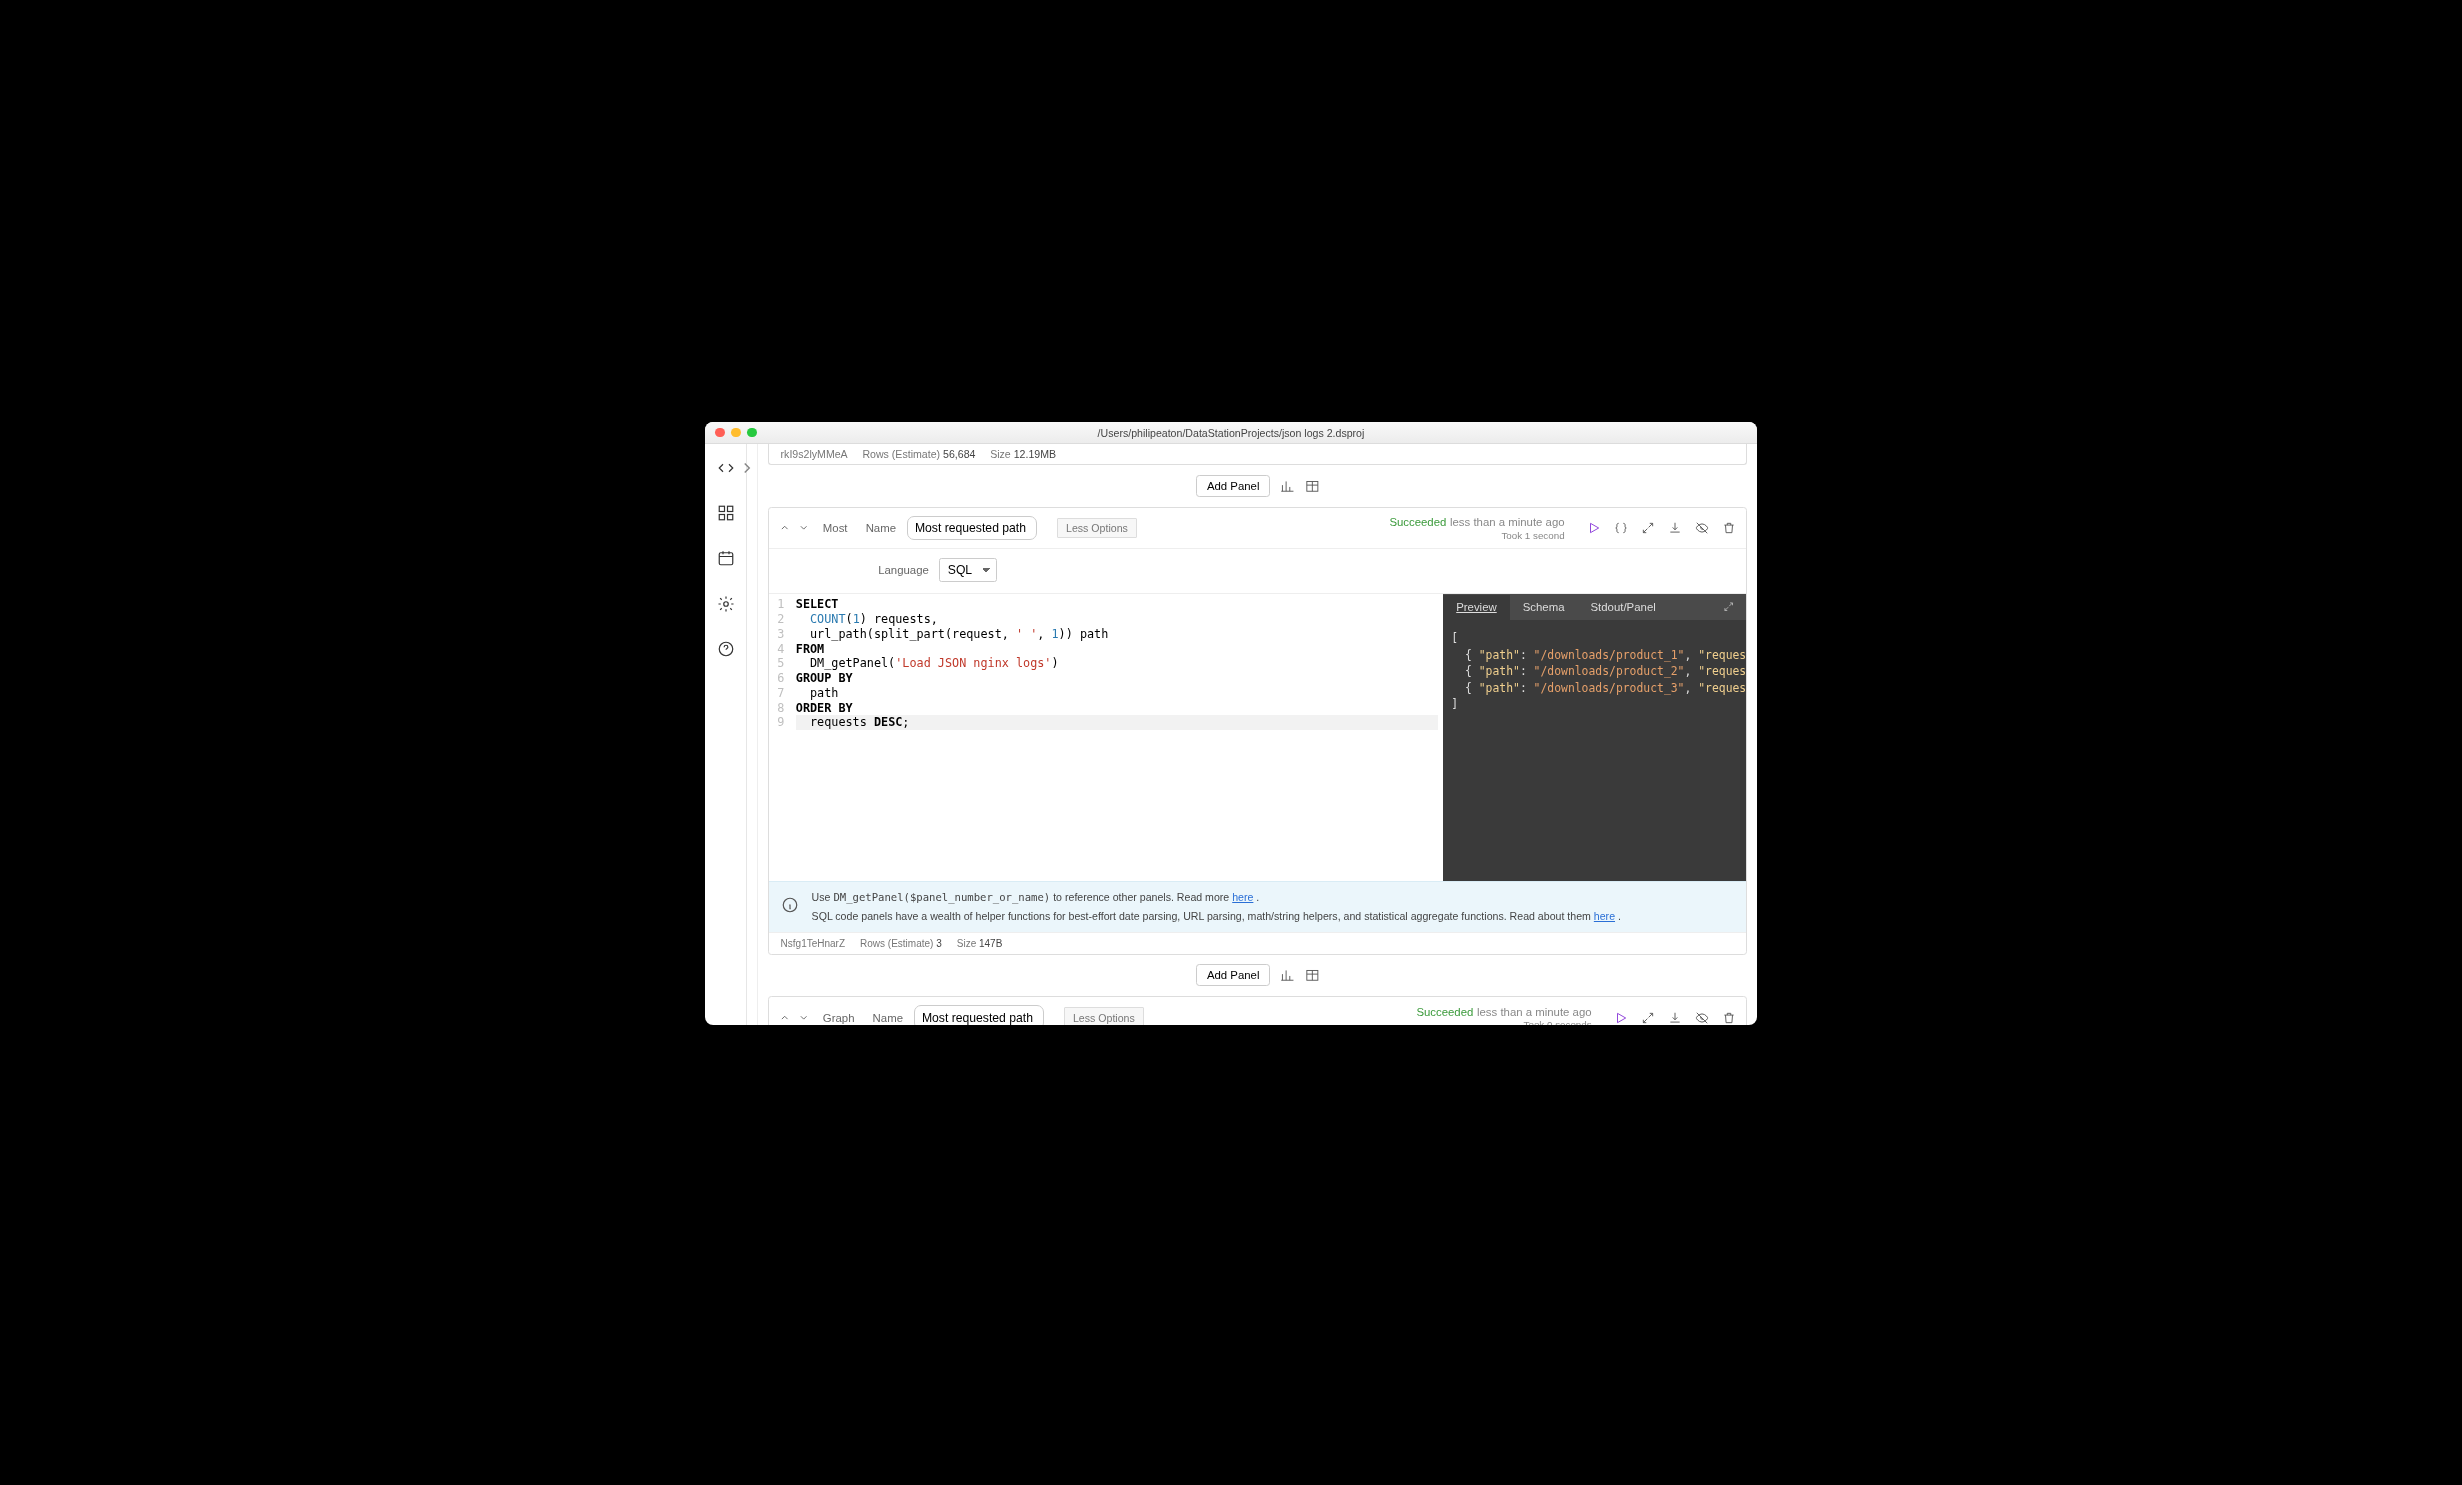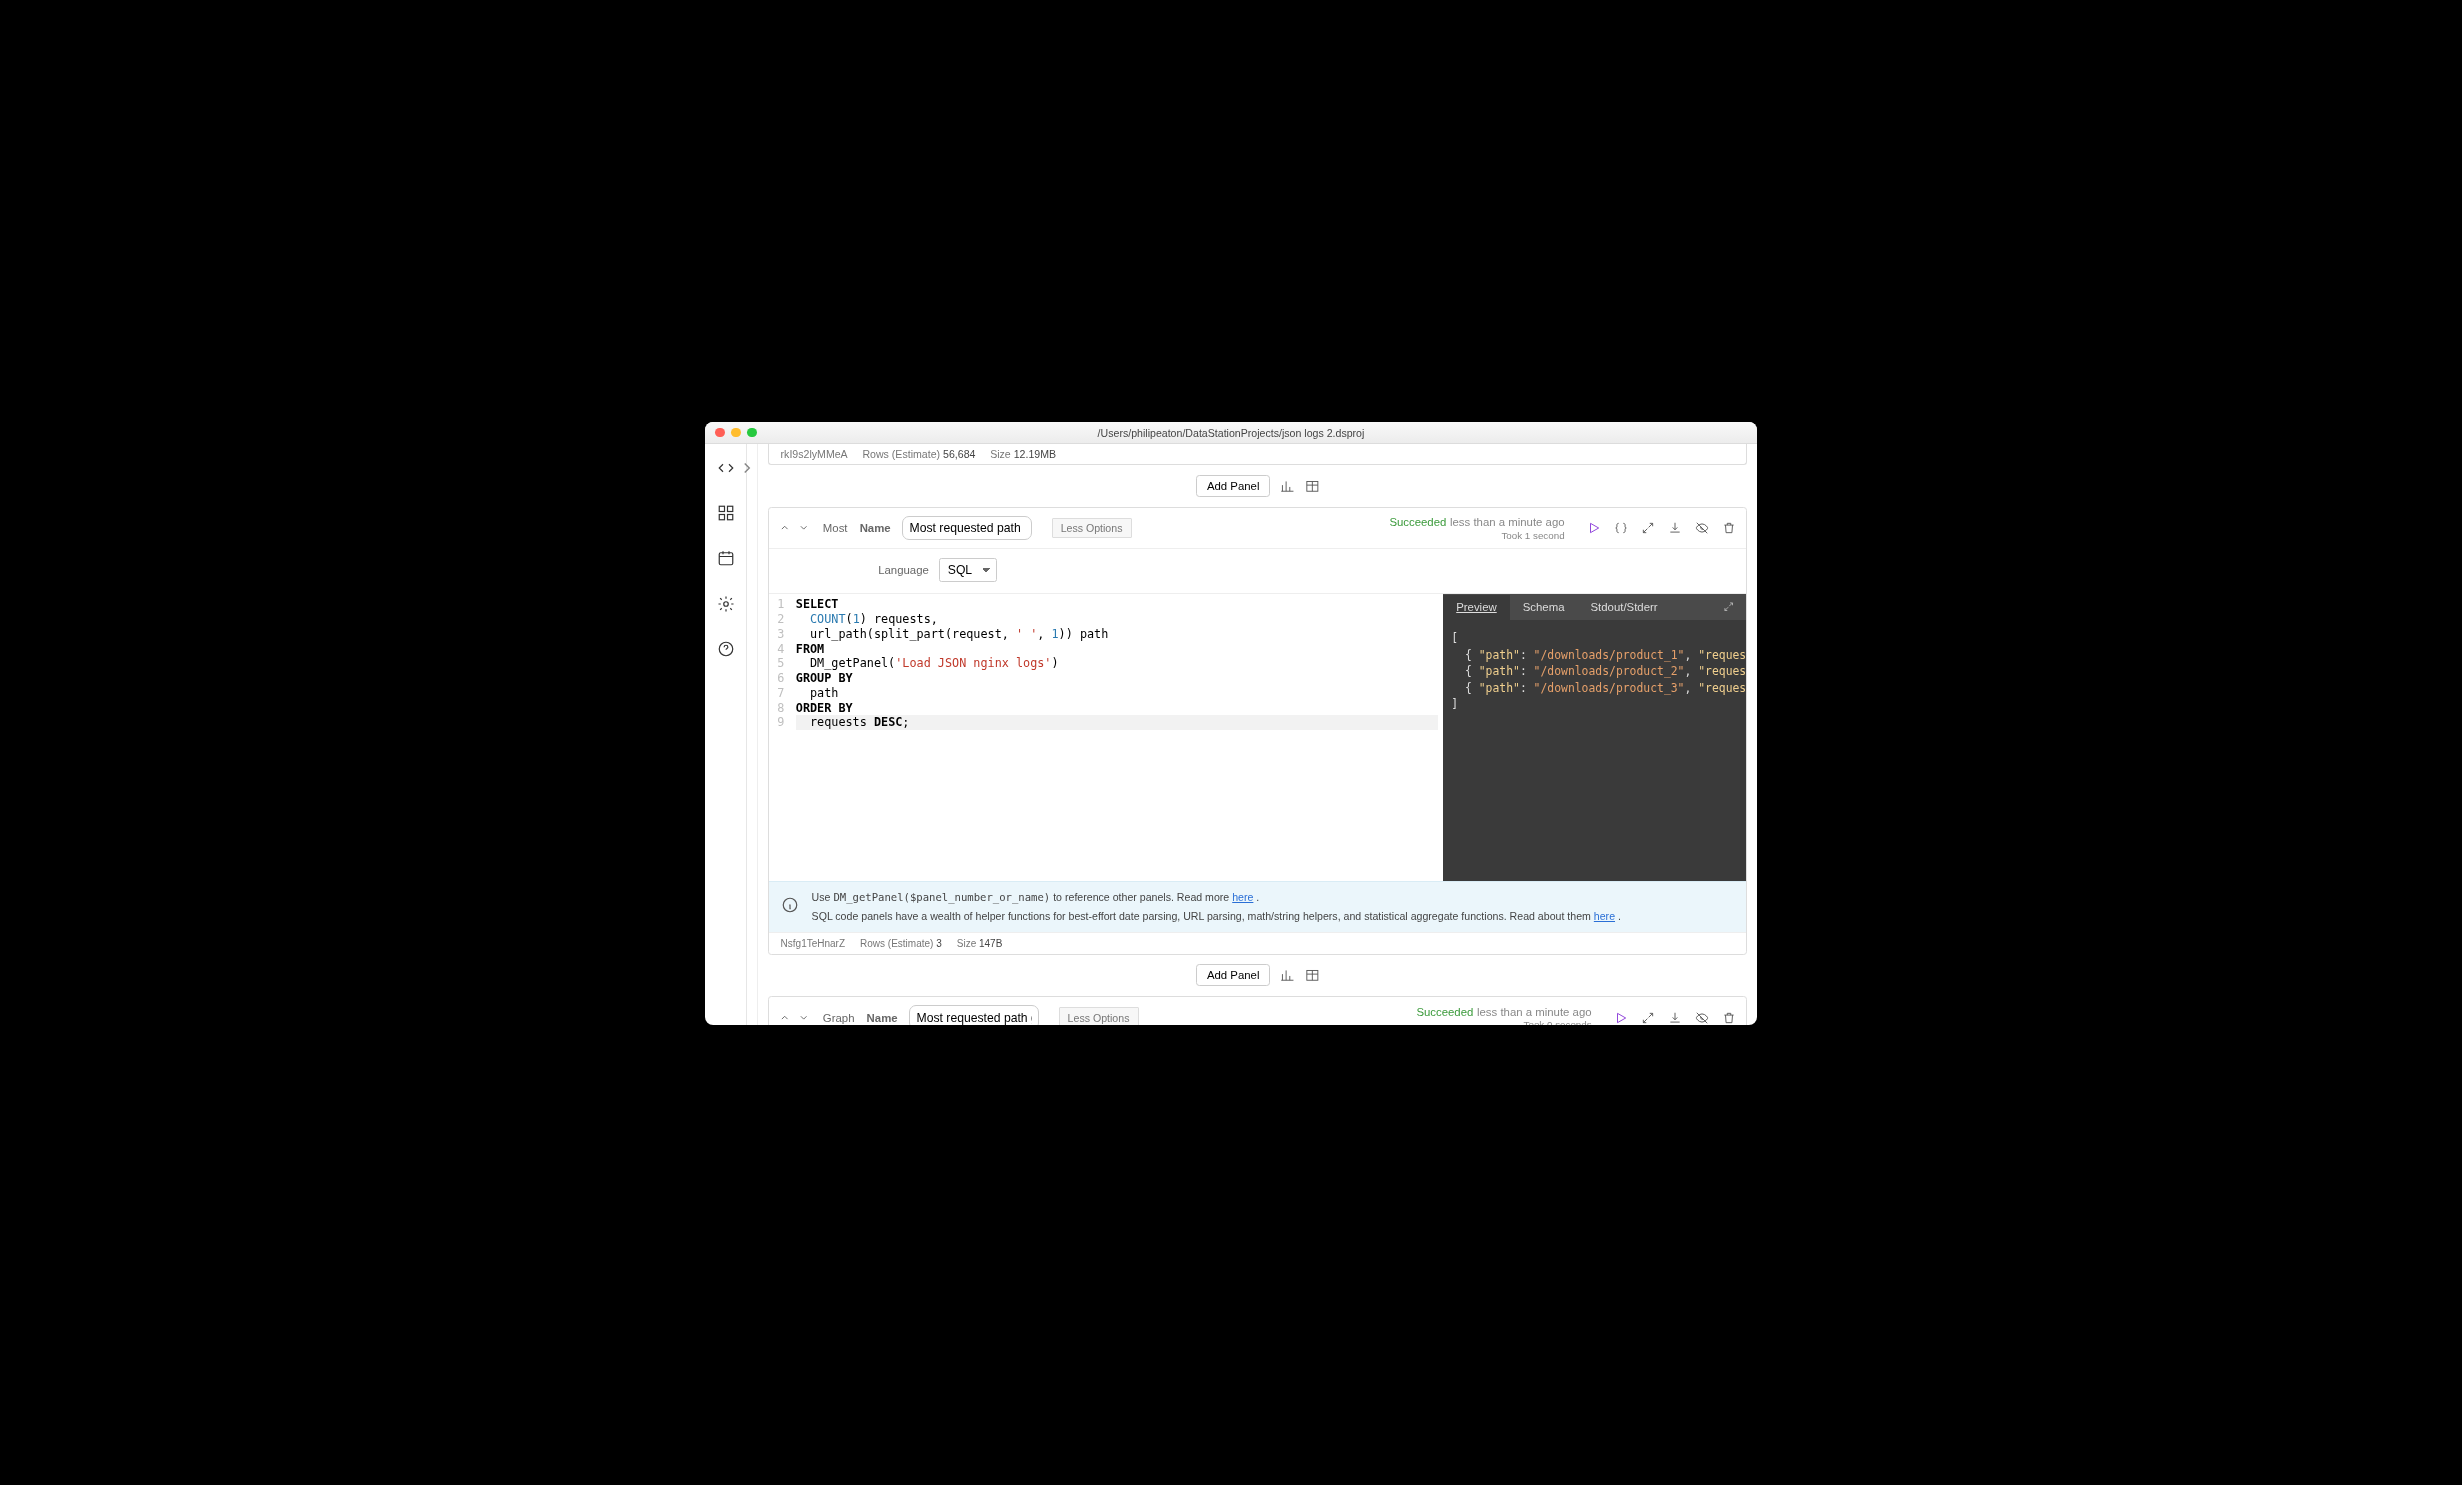--- a/index.html
+++ b/index.html
@@ -71,21 +71,21 @@
   overflow:hidden;
 }
 .panel-header {
   display:flex; align-items:center;
   padding: 6.5px 9.8px;
   gap:8.1px;
   border-bottom:0.8px solid #eee;
 }
 .panel-header .chev { width:11.4px; height:11.4px; stroke:#666; fill:none; stroke-width:2; cursor:pointer;}
 .panel-type { color:#666; font-size:11.4px; margin-left:4.9px; }
-.panel-name-label { color:#666; font-size:11.4px; margin-left:4px;font-weight:bold; }
+.panel-name-label { color:#666; font-size:11.4px; margin-left:10px; }
 .panel-name-input {
   border:0.8px solid #ccc; border-radius:7px; padding:4.1px 6.5px; font-size:12.2px;
   width:130px; margin-left:3.3px;
 }
 .less-opts {
   border:0.8px solid #ddd; background:#f7f7f7; color:#777;
   border-radius:1px; padding:3.3px 8.1px; font-size:10.6px; cursor:pointer;
   margin-left:11.4px;
 }
 .panel-header .spacer { flex:1; }
@@ -292,21 +292,21 @@
                   <div>7</div>
                   <div>8</div>
                   <div>9</div>
                 </div>
             <div class="code-col" id="code-col"><div class="code-line"><span class="kw">SELECT</span></div><div class="code-line"><span>  </span><span class="fn">COUNT</span><span>(</span><span class="num">1</span><span>) requests,</span></div><div class="code-line"><span>  url_path(split_part(request, </span><span class="str">' '</span><span>, </span><span class="num">1</span><span>)) path</span></div><div class="code-line"><span class="kw">FROM</span></div><div class="code-line"><span>  DM_getPanel(</span><span class="str">'Load JSON nginx logs'</span><span>)</span></div><div class="code-line"><span class="kw">GROUP BY</span></div><div class="code-line"><span>  path</span></div><div class="code-line"><span class="kw">ORDER BY</span></div><div class="code-line current"><span>  requests </span><span class="kw">DESC</span><span>;</span></div><div>&nbsp;</div><div>&nbsp;</div><div>&nbsp;</div><div>&nbsp;</div><div>&nbsp;</div><div>&nbsp;</div><div>&nbsp;</div><div>&nbsp;</div><div>&nbsp;</div><div>&nbsp;</div></div>
           </div>
           <div class="sidepane">
             <div class="sidepane-tabs">
               <div class="tab active">Preview</div>
               <div class="tab">Schema</div>
-              <div class="tab">Stdout/Stderr</div>
+              <div class="tab">Stdout/Panel</div>
               <div class="grow"></div>
               <div class="expand">
                 <svg viewBox="0 0 24 24">
                       <path d="M4 20l7-7M20 4l-7 7M15 4h5v5M9 20H4v-5"></path>
                     </svg>
               </div>
             </div>
             <div class="preview-body" id="preview-body"><div>[</div><div>  { <span class="k">"path"</span>: <span class="v">"/downloads/product_1"</span>, <span class="k">"request</span></div><div>  { <span class="k">"path"</span>: <span class="v">"/downloads/product_2"</span>, <span class="k">"request</span></div><div>  { <span class="k">"path"</span>: <span class="v">"/downloads/product_3"</span>, <span class="k">"request</span></div><div>]</div></div>
           </div>
         </div>

